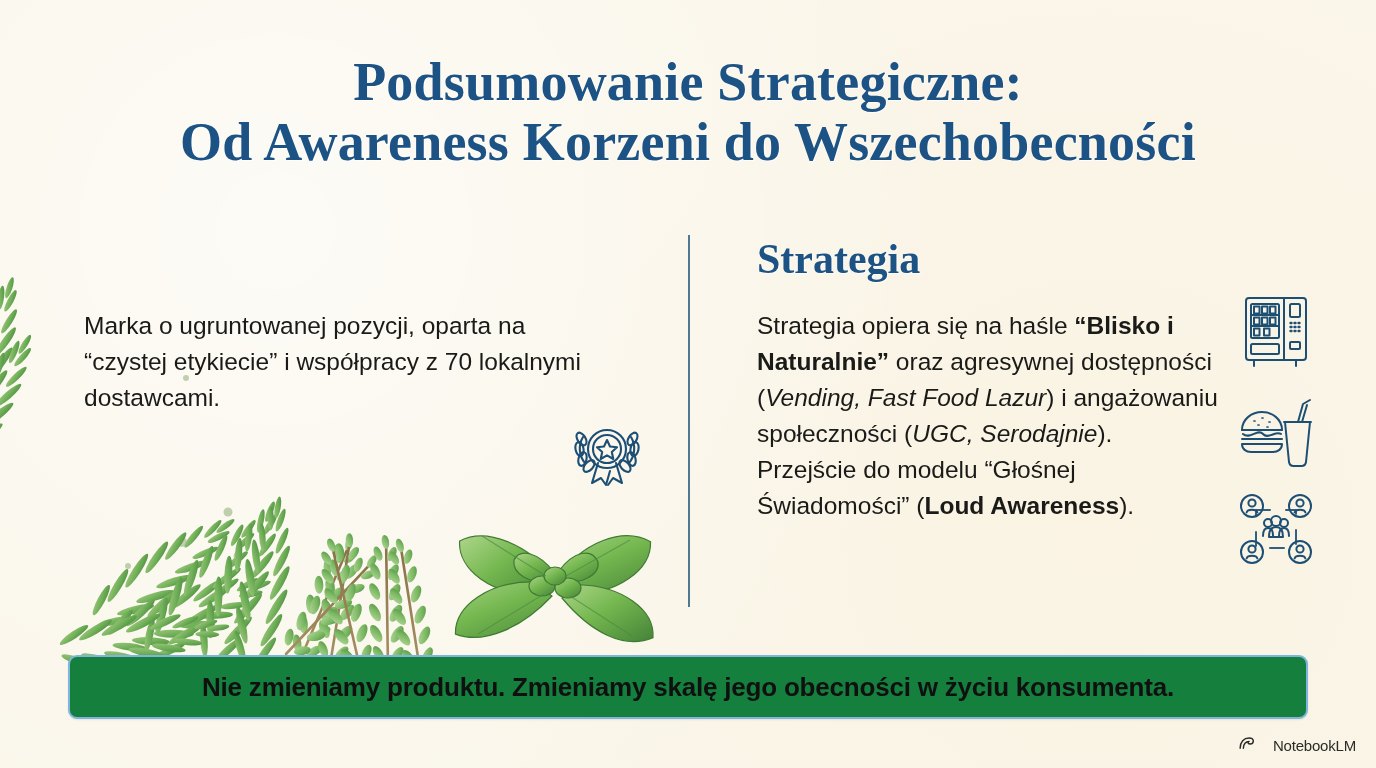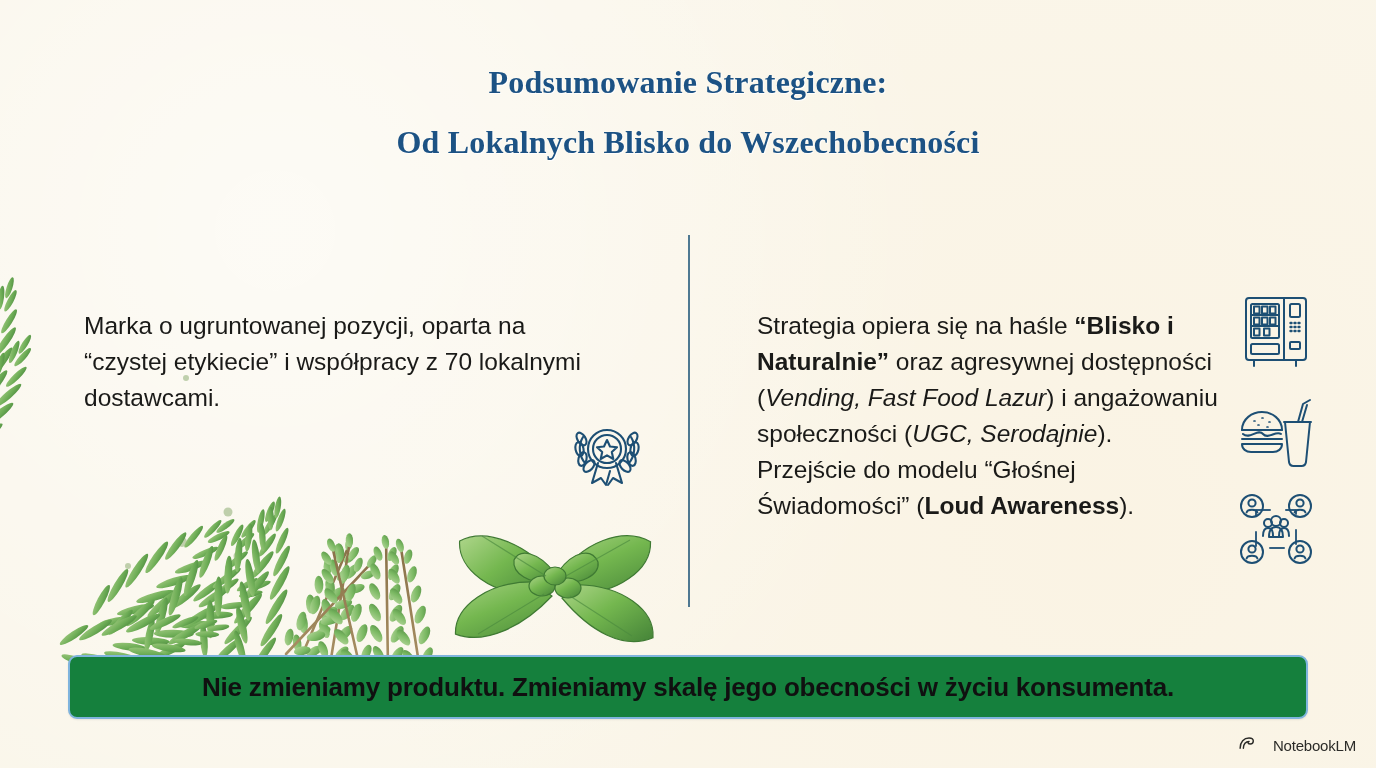--- a/index.html
+++ b/index.html
@@ -31,21 +31,21 @@
   .title-block {
     position: absolute;
     top: 52px;
     left: 0;
     width: 1376px;
     text-align: center;
   }
   .title-line {
     font-family: "Liberation Serif", serif;
     font-weight: 700;
-    font-size: 32px;
+    font-size: 54px;
     line-height: 60px;
     color: #1c5284;
     letter-spacing: 0.2px;
     text-shadow: 1px 1px 0 rgba(255,255,255,0.85);
   }
 
   
   .col-heading {
     position: absolute;
     font-family: "Liberation Serif", serif;
@@ -289,21 +289,21 @@
         <path d="M-10 -4 L-74 -44"></path>
           <path d="M10 -4 L74 -40"></path>
         <path d="M-12 14 L-78 54"></path>
           <path d="M14 16 L76 56"></path>
       </g>
     </g>
   </svg>
 
   <div class="title-block">
     <div class="title-line">Podsumowanie Strategiczne:</div>
-    <div class="title-line">Od Lokalnych Blisko do Wszechobecności</div>
+    <div class="title-line">Od Awareness Korzeni do Wszechobecności</div>
   </div>
 
   <div class="divider"></div>
 
 
   <div class="body-text" id="text-left">
     <p>Marka o ugruntowanej pozycji, oparta na “czystej etykiecie” i współpracy z 70 lokalnymi dostawcami.</p>
   </div>
 
   <div class="icon-box" id="icon-award">
@@ -323,20 +323,21 @@
 
       <path d="M28 48 L22 68 L31 63 L36 70 L40 56"></path>
       <path d="M46 48 L52 68 L43 63 L38 70"></path>
 
       <circle cx="37" cy="34" r="19"></circle>
       <circle cx="37" cy="34" r="14"></circle>
       <path d="M37 25 L40 31.5 L47 32.3 L41.8 37 L43.3 44 L37 40.4 L30.7 44 L32.2 37 L27 32.3 L34 31.5 Z"></path>
     </svg>
   </div>
 
+  <div class="col-heading" id="heading-right">Strategia</div>
 
   <div class="body-text" id="text-right">
     <p><span>Strategia opiera się na haśle </span><b>“Blisko i Naturalnie”</b><span> oraz agresywnej dostępności (</span><i>Vending, Fast Food Lazur</i><span>) i angażowaniu społeczności (</span><i>UGC, Serodajnie</i><span>).</span></p>
     <p><span>Przejście do modelu “Głośnej Świadomości” (</span><b>Loud Awareness</b><span>).</span></p>
   </div>
 
   <div class="icon-box" id="icon-vending">
     <svg width="72" height="80" viewBox="0 0 72 80" xmlns="http://www.w3.org/2000/svg" fill="none" stroke="#1d4f74" stroke-width="2" stroke-linecap="round" stroke-linejoin="round">
       <rect x="6" y="6" width="60" height="62" rx="3"></rect>
       <line x1="44" y1="6" x2="44" y2="68"></line>

